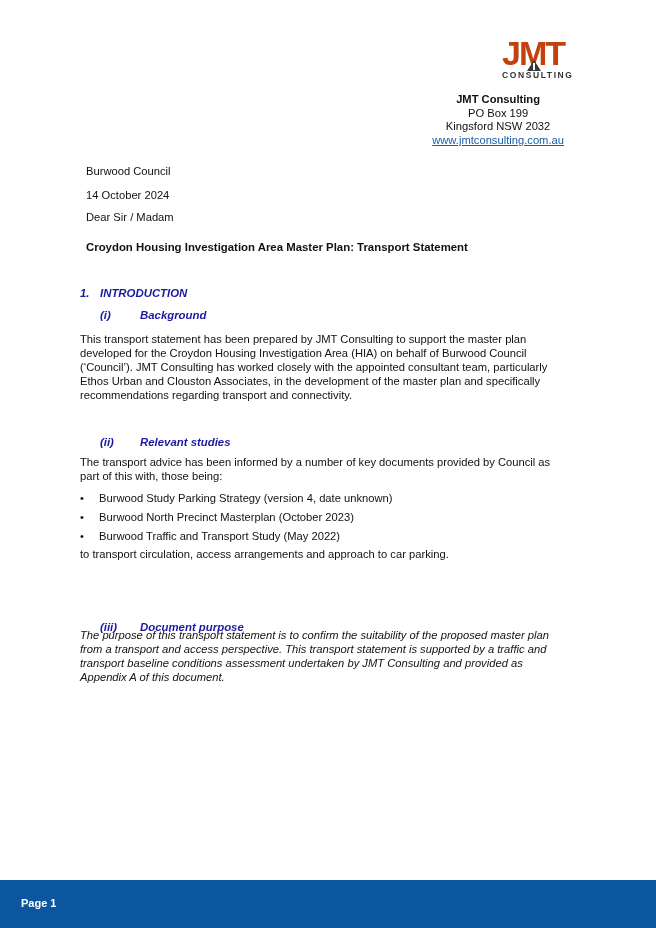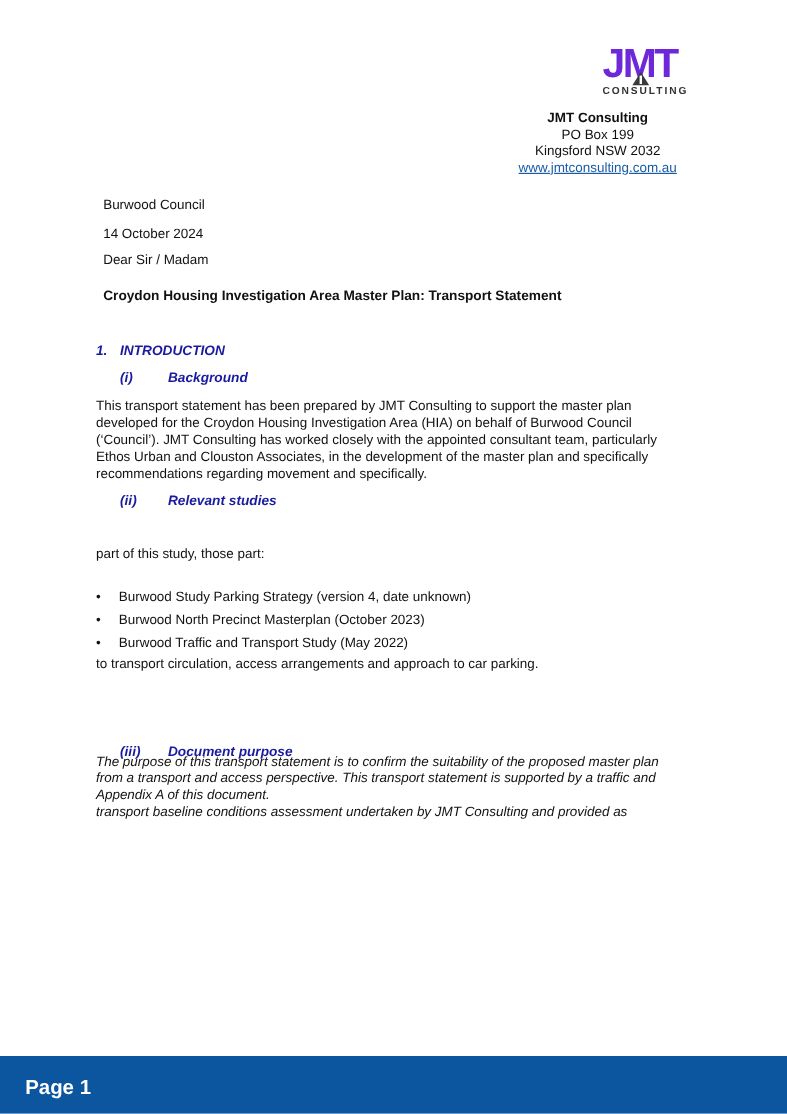--- a/index.html
+++ b/index.html
@@ -7,21 +7,21 @@
       width: 656px; height: 928px; position: relative; overflow: hidden;
       background: #ffffff;
       font-family: "Liberation Sans", sans-serif;
       color: #111111;
     }
     .abs { position: absolute; }
     .logo { left: 500px; top: 40px; width: 76px; height: 40px; }
     .logo-jmt {
       position: absolute; left: 2px; top: -4px;
       font-family: "Liberation Sans", sans-serif; font-weight: 700;
-      font-size: 34px; letter-spacing: -2px; color: #6d28d9; line-height: 34px;
+      font-size: 34px; letter-spacing: -2px; color: #c2410c; line-height: 34px;
     }
     .logo-road {
       position: absolute; left: 27px; top: 20px; width: 0; height: 0;
       border-left: 7px solid transparent; border-right: 7px solid transparent;
       border-bottom: 11px solid #3a3a3a;
     }
     .logo-road-line {
       position: absolute; left: 33px; top: 23px; width: 2px; height: 7px; background: #fff;
     }
     .logo-consulting {
@@ -43,21 +43,21 @@
     .h2 .num { display: inline-block; width: 40px; }
     .para {
       left: 80px; width: 490px; font-size: 11.2px; line-height: 14px;
     }
     .bullets { left: 80px; width: 490px; font-size: 11.2px; margin: 0; padding: 0; list-style: none; }
     .bullets li { position: relative; padding-left: 19px; height: 19px; line-height: 14px; }
     .bullets li .dot { position: absolute; left: 0; top: 0; }
     .footer {
       left: 0; top: 880px; width: 656px; height: 48px; background: #0c56a0;
     }
-    .footer .page { position: absolute; left: 21px; top: 17px; color: #ffffff; font-weight: 700; font-size: 17px; }
+    .footer .page { position: absolute; left: 21px; top: 17px; color: #ffffff; font-weight: 700; font-size: 11px; }
   </style>
 </head>
 <body>
 
 <div class="abs logo">
   <span class="logo-jmt">JMT</span>
   <span class="logo-road"></span>
   <span class="logo-road-line"></span>
   <span class="logo-consulting">CONSULTING</span>
 </div>
@@ -80,43 +80,44 @@
 </div>
 
 <div class="abs h2" style="top:309px;">
   <span class="num">(i)</span><span>Background</span>
 </div>
 <div class="abs para" style="top:332px;">
   <div>This transport statement has been prepared by JMT Consulting to support the master plan</div>
   <div>developed for the Croydon Housing Investigation Area (HIA) on behalf of Burwood Council</div>
   <div>(‘Council’). JMT Consulting has worked closely with the appointed consultant team, particularly</div>
   <div>Ethos Urban and Clouston Associates, in the development of the master plan and specifically</div>
-  <div>recommendations regarding movement and specifically.</div>
+  <div>recommendations regarding transport and connectivity.</div>
 </div>
 
-<div class="abs h2" style="top:412px;">
+<div class="abs h2" style="top:436px;">
   <span class="num">(ii)</span><span>Relevant studies</span>
 </div>
 <div class="abs para" style="top:455px;">
-  <div>part of this study, those part:</div>
+  <div>The transport advice has been informed by a number of key documents provided by Council as</div>
+  <div>part of this with, those being:</div>
 </div>
 <ul class="abs bullets" style="top:491px;">
   <li><span class="dot">•</span><span>Burwood Study Parking Strategy (version 4, date unknown)</span></li>
   <li><span class="dot">•</span><span>Burwood North Precinct Masterplan (October 2023)</span></li>
   <li><span class="dot">•</span><span>Burwood Traffic and Transport Study (May 2022)</span></li>
 </ul>
 <div class="abs para" style="top:547px;">
   <div>to transport circulation, access arrangements and approach to car parking.</div>
 </div>
 
 <div class="abs h2" style="top:621px;">
   <span class="num">(iii)</span><span>Document purpose</span>
 </div>
 <div class="abs para" style="top:628px;font-style:italic;">
   <div>The purpose of this transport statement is to confirm the suitability of the proposed master plan</div>
   <div>from a transport and access perspective. This transport statement is supported by a traffic and</div>
+  <div>transport baseline conditions assessment undertaken by JMT Consulting and provided as</div>
   <div>Appendix A of this document.</div>
-  <div>transport baseline conditions assessment undertaken by JMT Consulting and provided as</div>
 </div>
 
 <div class="abs footer">
   <span class="page">Page 1</span>
 </div>
 
 </body></html>

